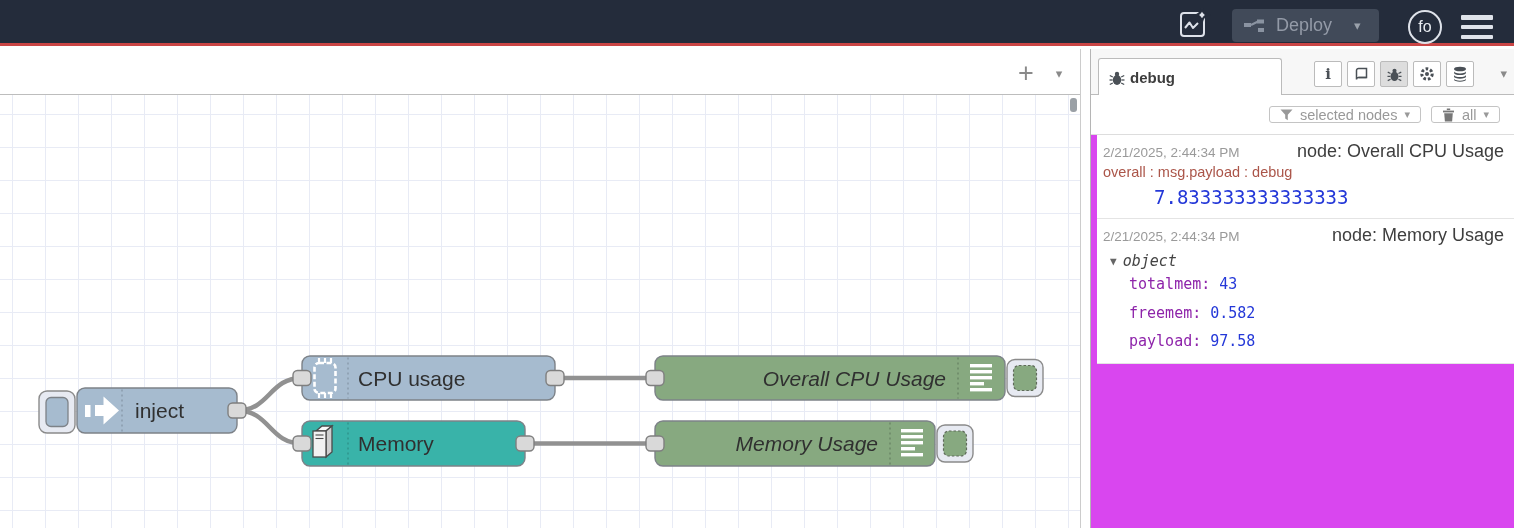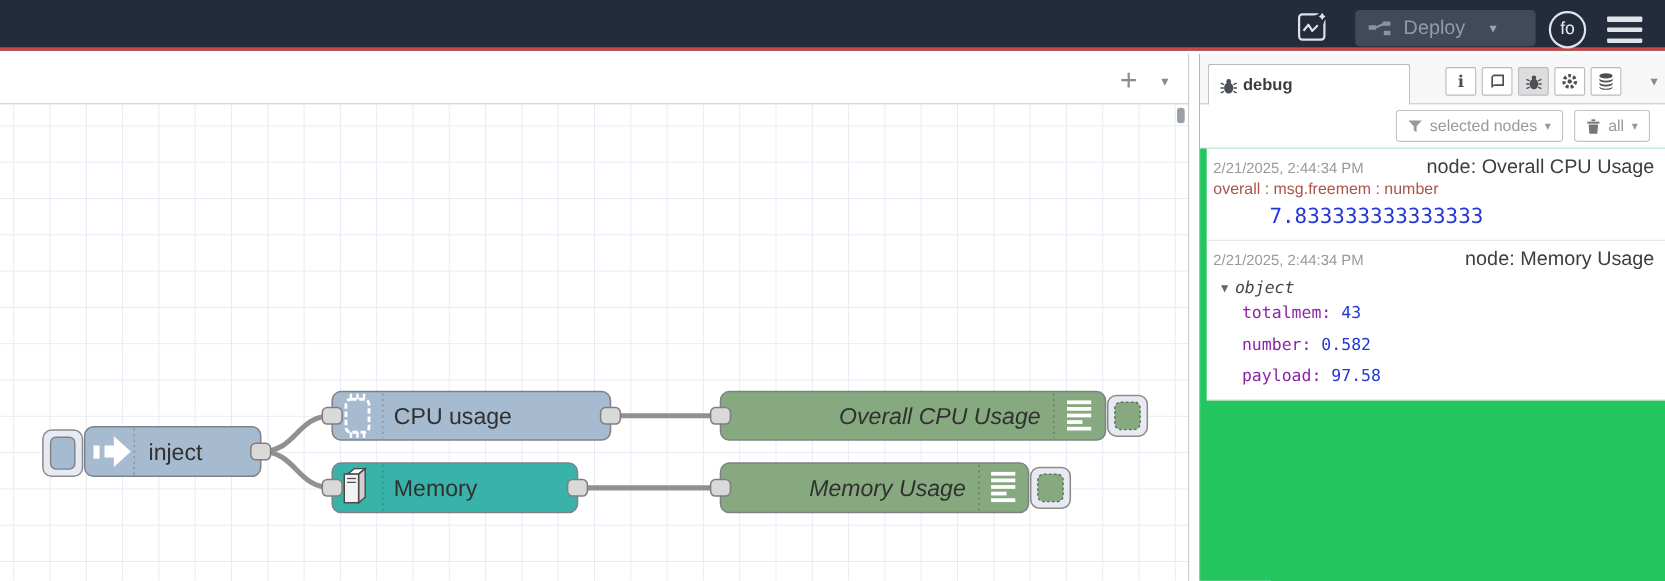--- a/index.html
+++ b/index.html
@@ -5,21 +5,21 @@
   * { box-sizing: border-box; margin: 0; padding: 0; }
   html, body { width: 1514px; height: 528px; overflow: hidden; background: #fff;
     font-family: "Liberation Sans", sans-serif; }
   .abs { position: absolute; }
 
   
   #header { left: 0; top: 0; width: 1514px; height: 46px; background: #242c3b;
     border-bottom: 3px solid #ca4545; }
   #assistant-btn { left: 1177px; top: 7px; width: 34px; height: 34px; display: flex;
     align-items: center; justify-content: center; cursor: pointer; }
-  #deploy-btn { left: 1232px; top: 9px; width: 164px; height: 33px; background: #414a59;
+  #deploy-btn { left: 1232px; top: 9px; width: 147px; height: 33px; background: #414a59;
     border-radius: 4px; display: flex; align-items: center; padding: 0 12px; cursor: default; }
   #deploy-btn .deploy-label { color: #939aa7; font-size: 18px; margin-left: 10px; }
   #deploy-btn .deploy-caret { color: #9aa1ab; font-size: 13px; margin-left: 22px; }
   #avatar { left: 1408px; top: 10px; width: 34px; height: 34px; border: 2px solid #dfe3ea;
     border-radius: 50%; color: #e8ecf1; font-size: 16px; display: flex; align-items: center;
     justify-content: center; cursor: pointer; }
   #hamburger { left: 1461px; top: 15px; width: 32px; height: 24px; display: flex;
     flex-direction: column; justify-content: space-between; cursor: pointer; }
   #hamburger .bar { width: 32px; height: 4.5px; background: #dfe3ea; border-radius: 1px; }
 
@@ -60,27 +60,27 @@
   .sb-iconbtn { position: absolute; top: 12px; width: 28px; height: 26px; background: #fff;
     border: 1px solid #bbb; border-radius: 2px; display: flex; align-items: center;
     justify-content: center; cursor: pointer; color: #4a5056; }
   .sb-iconbtn.active { background: #ddd; }
   #sb-panel-caret { position: absolute; right: 7px; top: 17px; color: #8a8a8a; font-size: 13px;
     cursor: pointer; }
 
   #sb-toolbar { position: absolute; left: 0; top: 46px; width: 423px; height: 40px;
     background: #fff; border-bottom: 1px solid #ddd; display: flex; align-items: center;
     justify-content: flex-end; gap: 10px; padding-right: 14px; }
-  .sb-btn { height: 29px; border: 1px solid #c4c4c4; border-radius: 3px; background: #fff;
+  .sb-btn { height: 17px; border: 1px solid #c4c4c4; border-radius: 3px; background: #fff;
     color: #999; font-size: 14.5px; display: flex; align-items: center; gap: 7px;
     padding: 0 10px; cursor: pointer; font-family: "Liberation Sans", sans-serif; }
   .sb-btn .caret { font-size: 11px; color: #999; }
 
   #sb-messages { position: absolute; left: 0; top: 86px; width: 423px; height: 393px;
-    background: #22c55e; padding-left: 6px; }
+    background: #d946ef; padding-left: 6px; }
   .msg { border-bottom: 1px solid #e4e4e4; padding: 6px 10px 7px 6px; background: #fff; }
   .msg-row1 { display: flex; justify-content: space-between; align-items: baseline; }
   .msg-ts { font-size: 13.5px; color: #9a9a9a; }
   .msg-node { font-size: 18px; color: #3e3e3e; }
   .msg-meta { font-size: 14.5px; color: #ab5549; margin-top: 2px; }
   .msg-value { font-family: "DejaVu Sans Mono", monospace; font-size: 19px; color: #2438d8;
     padding: 6px 0 3px 7px; margin-left: 44px; }
   .obj-header { font-family: "DejaVu Sans Mono", monospace; font-size: 15px; color: #444;
     padding: 6px 0 0 7px; display: flex; align-items: center; gap: 6px; cursor: pointer; }
   .obj-header .obj-caret { color: #666; font-size: 11px; }
@@ -304,38 +304,38 @@
     </button>
   </div>
 
   <div id="sb-messages">
 
     <div class="msg">
       <div class="msg-row1">
         <span class="msg-ts">2/21/2025, 2:44:34 PM</span>
         <span class="msg-node">node: Overall CPU Usage</span>
       </div>
-      <div class="msg-meta">overall : msg.freemem : number</div>
+      <div class="msg-meta">overall : msg.payload : debug</div>
       <div class="msg-value">7.833333333333333</div>
     </div>
 
     <div class="msg">
       <div class="msg-row1">
         <span class="msg-ts">2/21/2025, 2:44:34 PM</span>
         <span class="msg-node">node: Memory Usage</span>
       </div>
       <div class="obj-header">
         <span class="obj-caret">▼</span>
         <span class="obj-word">object</span>
       </div>
       <div class="obj-prop">
         <span class="obj-key">totalmem:</span><span class="obj-val">43</span>
       </div>
       <div class="obj-prop">
-        <span class="obj-key">number:</span><span class="obj-val">0.582</span>
+        <span class="obj-key">freemem:</span><span class="obj-val">0.582</span>
       </div>
       <div class="obj-prop">
         <span class="obj-key">payload:</span><span class="obj-val">97.58</span>
       </div>
     </div>
 
   </div>
 </div>
 
 </body></html>

